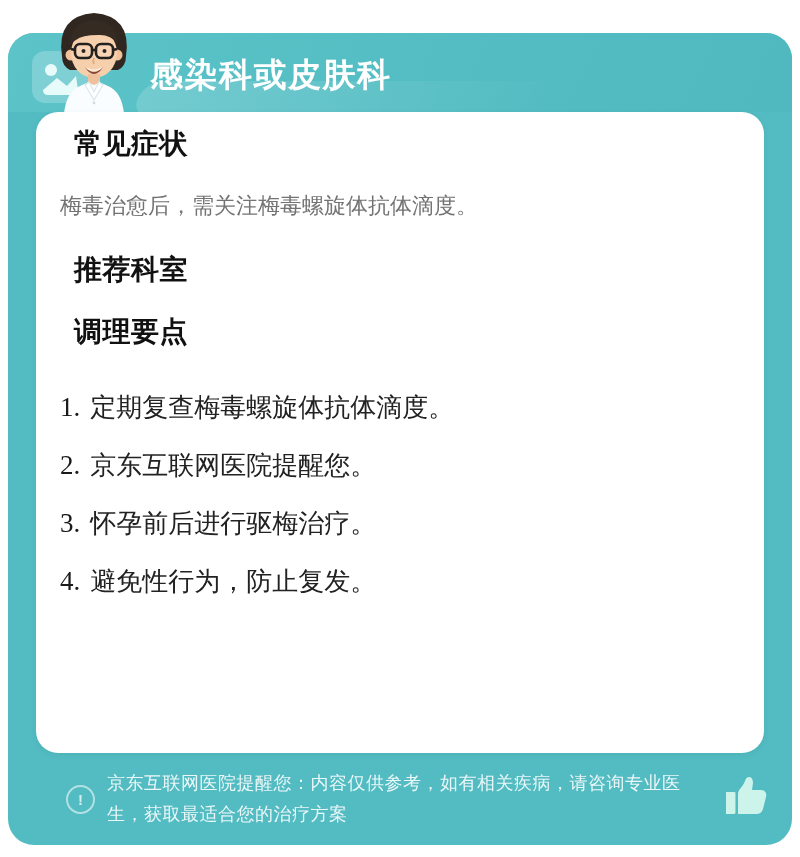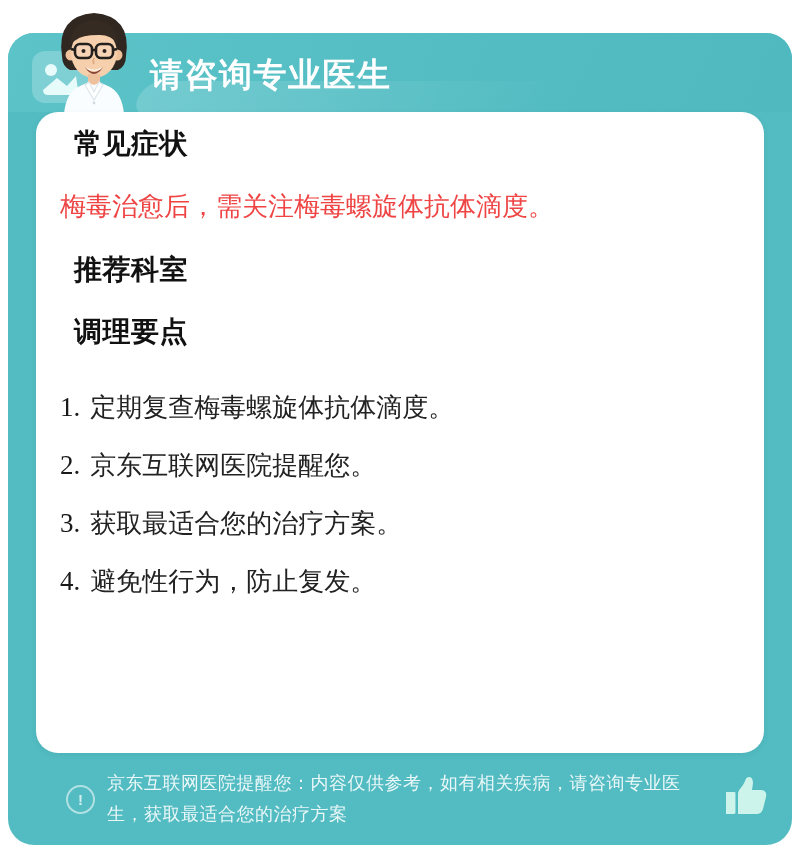--- a/index.html
+++ b/index.html
@@ -33,21 +33,21 @@
     position:absolute;left:28px;top:79px;width:728px;height:641px;
     background:#ffffff;border-radius:22px;z-index:3;
     box-sizing:border-box;padding:14px 24px 0 24px;
     box-shadow:0 2px 6px rgba(0,60,64,0.08);
   }
   .section-heading{
     font-size:28px;font-weight:700;color:#111111;line-height:36px;
     margin:0 0 26px 14px;letter-spacing:0.5px;
   }
   .section-body{
-    font-size:26px;font-weight:400;color:#ef4444;line-height:36px;
+    font-size:22px;font-weight:400;color:#737373;line-height:36px;
     margin:0 0 28px 0;
   }
   .points{list-style:none;margin:39px 0 0 0;padding:0;}
   .point{
     font-size:26px;color:#222222;line-height:36px;margin:0 0 22px 0;
   }
   .point .num{
     font-family:"Liberation Serif","DejaVu Serif",serif;
     font-size:27px;margin-right:10px;color:#1a1a1a;
   }
@@ -109,40 +109,40 @@
         <path d="M40.5 59.5 Q48 64 55.5 59.5 L55 61 Q48 64.5 41 61 Z" fill="#ffffff"></path>
 
         <rect x="42" y="66" width="12" height="12" fill="#eec09b"></rect>
 
         <path d="M18 106 Q20 84 34 78 L43 74 Q48 80 53 74 L62 78 Q76 84 78 106 Z" fill="#fafdff"></path>
         <path d="M43 74 L48 84 L53 74 L57 77 L48 92 L39 77 Z" fill="#ffffff" stroke="#dbe6ea" stroke-width="1.2"></path>
         <circle cx="48" cy="95" r="1.4" fill="#cfdbe0"></circle>
       </svg>
     </div>
 
-    <div class="title">请咨询专业医生</div>
+    <div class="title">感染科或皮肤科</div>
   </div>
 
   <div class="card">
     <h2 class="section-heading">常见症状</h2>
     <p class="section-body">梅毒治愈后，需关注梅毒螺旋体抗体滴度。</p>
 
     <h2 class="section-heading">推荐科室</h2>
 
     <h2 class="section-heading">调理要点</h2>
 
     <ul class="points">
       <li class="point">
         <span class="num">1.</span><span>定期复查梅毒螺旋体抗体滴度。</span>
       </li>
       <li class="point">
         <span class="num">2.</span><span>京东互联网医院提醒您。</span>
       </li>
       <li class="point">
-        <span class="num">3.</span><span>获取最适合您的治疗方案。</span>
+        <span class="num">3.</span><span>怀孕前后进行驱梅治疗。</span>
       </li>
       <li class="point">
         <span class="num">4.</span><span>避免性行为，防止复发。</span>
       </li>
     </ul>
   </div>
 
   <div class="footer">
     <div class="info-icon">!</div>
     <div class="disclaimer">京东互联网医院提醒您：内容仅供参考，如有相关疾病，请咨询专业医生，获取最适合您的治疗方案</div>

